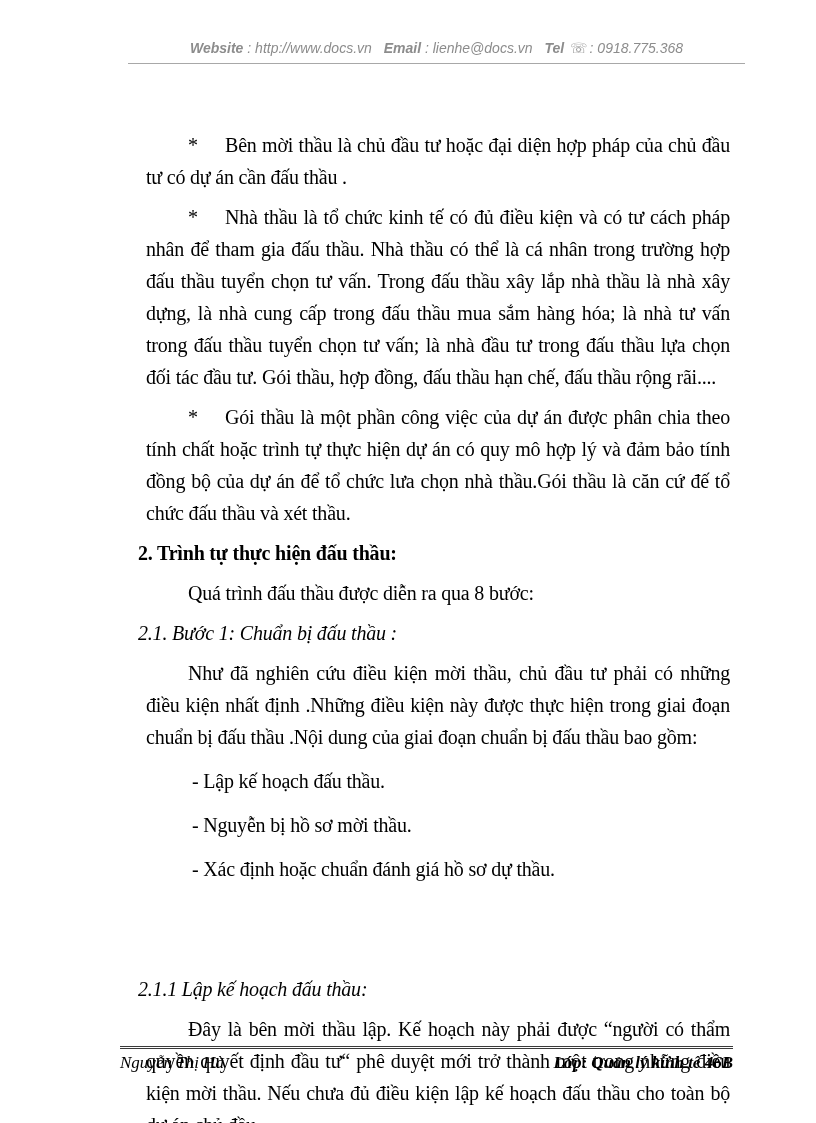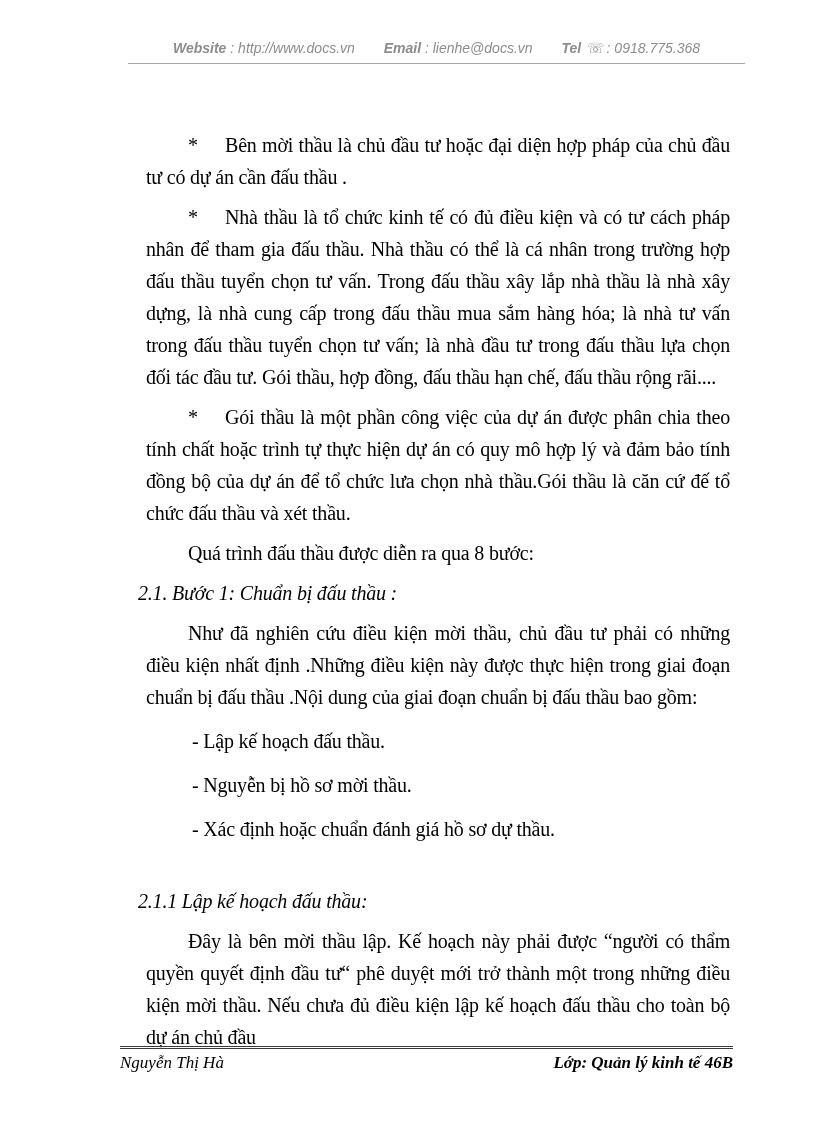--- a/index.html
+++ b/index.html
@@ -26,21 +26,21 @@
     text-align: center;
     font-family: "Liberation Sans", "DejaVu Sans", sans-serif;
     font-style: italic;
     font-size: 14px;
     color: #8c8c8c;
     border-bottom: 1px solid #a8a8a8;
     padding-bottom: 7px;
     white-space: nowrap;
   }
   .hdr-label { font-weight: bold; }
-  .hdr-seg { margin-left: 25px; }
+  .hdr-seg { margin-left: 8px; }
   .hdr-seg:first-child { margin-left: 0; }
   .phone-glyph { font-style: normal; margin: 0 2px; }
 
   
   .content {
     position: absolute;
     top: 121px;
     left: 138px;
     width: 600px;
     font-size: 20px;
@@ -63,21 +63,21 @@
   }
   .heading-bold-italic {
     margin: 0;
     font-weight: normal;
     font-style: italic;
   }
   .heading-italic {
     margin: 0;
     font-style: italic;
   }
-  .sub-section-gap { margin-top: 40px; }
+  .sub-section-gap { margin-top: 88px; }
   .list-item {
     margin: 12px;
     padding-left: 42px;
   }
 
   
   .page-footer {
     position: absolute;
     top: 1046px;
     left: 120px;
@@ -104,20 +104,21 @@
   </div>
 
   <div class="content">
 
     <p class="para indent"><span class="star-marker">*</span><span>Bên mời thầu là chủ đầu tư hoặc đại diện hợp pháp của chủ đầu tư có dự án cần đấu thầu .</span></p>
 
     <p class="para indent"><span class="star-marker">*</span><span>Nhà thầu là tổ chức kinh tế có đủ điều kiện và có tư cách pháp nhân để tham gia đấu thầu. Nhà thầu có thể là cá nhân trong trường hợp đấu thầu tuyển chọn tư vấn. Trong đấu thầu xây lắp nhà thầu là nhà xây dựng, là nhà cung cấp trong đấu thầu mua sắm hàng hóa; là nhà tư vấn trong đấu thầu tuyển chọn tư vấn; là nhà đầu tư trong đấu thầu lựa chọn đối tác đầu tư. Gói thầu, hợp đồng, đấu thầu hạn chế, đấu thầu rộng rãi....</span></p>
 
     <p class="para indent"><span class="star-marker">*</span><span>Gói thầu là một phần công việc của dự án được phân chia theo tính chất hoặc trình tự thực hiện dự án có quy mô hợp lý và đảm bảo tính đồng bộ của dự án để tổ chức lưa chọn nhà thầu.Gói thầu là căn cứ đế tổ chức đấu thầu và xét thầu.</span></p>
 
+    <p class="heading-bold">2. Trình tự thực hiện đấu thầu:</p>
 
     <p class="para indent">Quá trình đấu thầu được diễn ra qua 8 bước:</p>
 
     <p class="heading-bold-italic">2.1. Bước 1: Chuẩn bị đấu thầu :</p>
 
     <p class="para indent">Như đã nghiên cứu điều kiện mời thầu, chủ đầu tư phải có những điều kiện nhất định .Những điều kiện này được thực hiện trong giai đoạn chuẩn bị đấu thầu .Nội dung của giai đoạn chuẩn bị đấu thầu bao gồm:</p>
 
     <p class="list-item">- Lập kế hoạch đấu thầu.</p>
     <p class="list-item">- Nguyễn bị hồ sơ mời thầu.</p>
     <p class="list-item">- Xác định hoặc chuẩn đánh giá hồ sơ dự thầu.</p>

